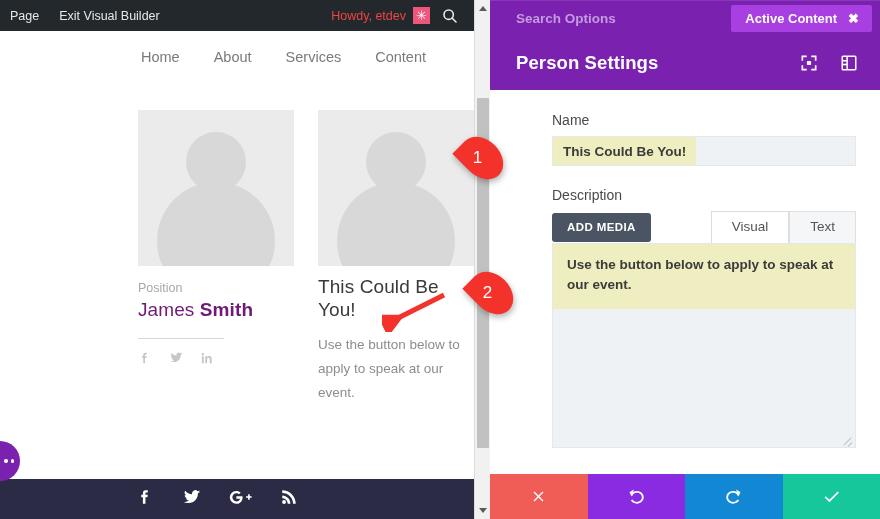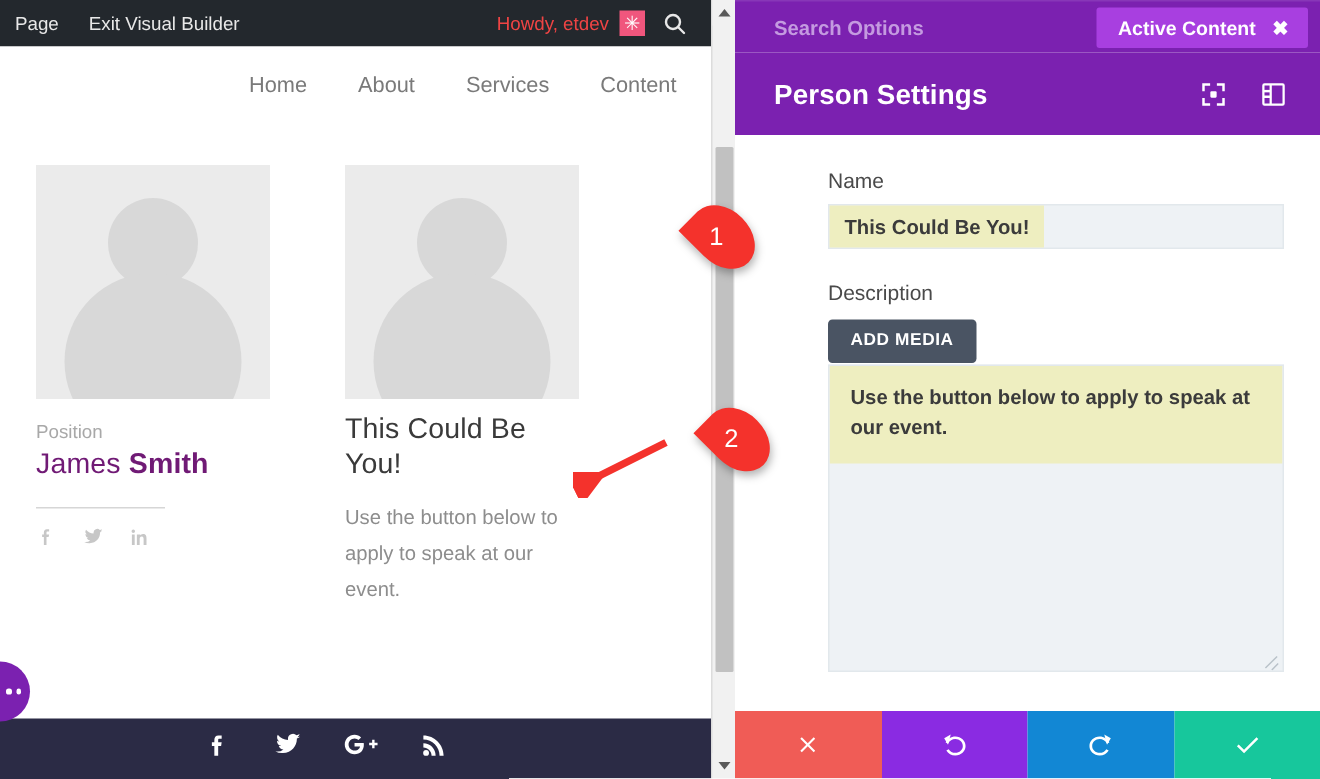--- a/index.html
+++ b/index.html
@@ -40,31 +40,31 @@
   .search-ic {
     width: 20px; height: 20px; margin-right: 8px;
     display: flex; align-items: center; justify-content: center;
   }
   .search-ic svg { width: 16px; height: 16px; }
 
   
   #site-nav {
     position: absolute; left: 0; top: 31px; width: 474px; height: 52px;
     background: #fff; display: flex; align-items: center;
-    justify-content: flex-end; padding-right: 23px;
+    justify-content: flex-end; padding-right: 48px;
   }
   #site-nav a {
     color: #7a7a7a; font-size: 14.5px; text-decoration: none;
     margin-left: 34px; white-space: nowrap;
   }
 
   
   #person-row {
     position: absolute; left: 0; top: 110px; width: 474px;
-    display: flex; padding-left: 24px; gap: 50px;
+    display: flex; padding-left: 24px; gap: 24px; justify-content: flex-end;
   }
   .person { width: 156px; }
   .person-img {
     width: 156px; height: 156px; background: #ebebeb;
     position: relative; overflow: hidden;
   }
   .ph-head {
     position: absolute; left: 50%; top: 22px; transform: translateX(-50%);
     width: 60px; height: 60px; border-radius: 50%; background: #d8d8d8;
   }
@@ -402,20 +402,24 @@
 
       <div class="field-label">Name</div>
       <div id="name-input-wrap">
         <span id="name-input-hl">This Could Be You!</span>
       </div>
 
       <div class="field-label">Description</div>
 
       <div id="desc-toolbar">
         <button id="add-media-btn">ADD MEDIA</button>
+        <div id="editor-tabs">
+          <div class="etab active">Visual</div>
+          <div class="etab">Text</div>
+        </div>
       </div>
 
       <div id="desc-textarea">
         <div id="desc-hl">Use the button below to apply to speak at our event.</div>
         <div id="desc-resize"></div>
       </div>
     </div>
 
     <div id="ps-actions">
       <button class="btn-cancel">

